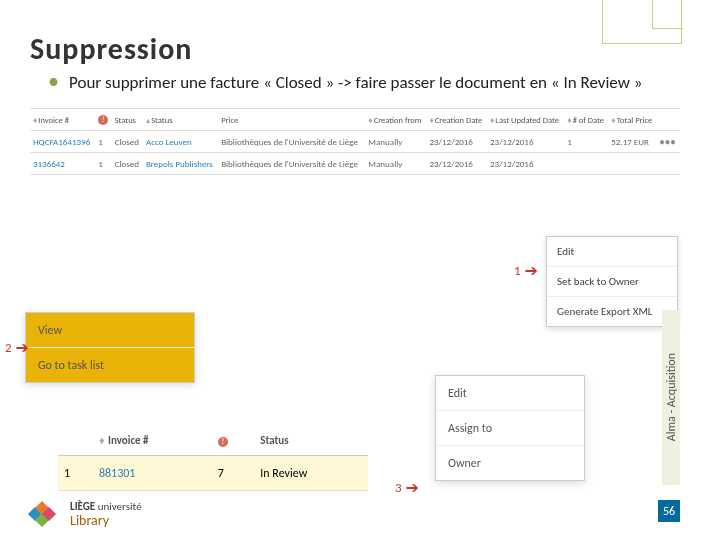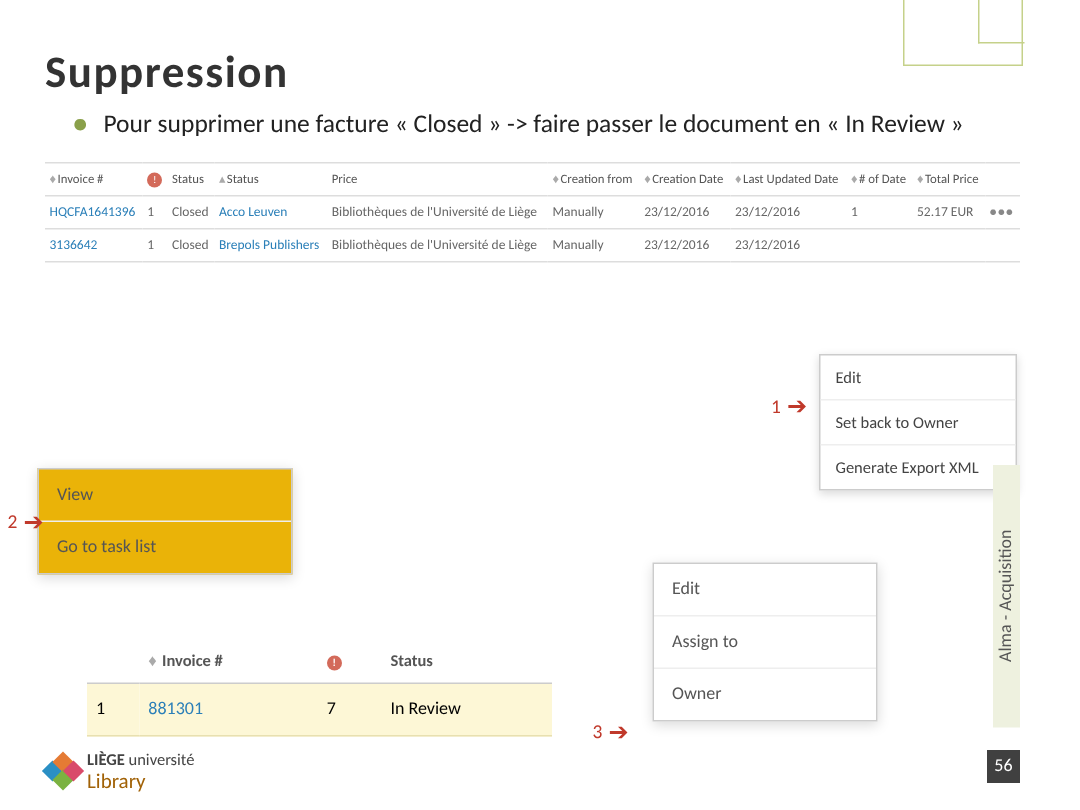--- a/index.html
+++ b/index.html
@@ -26,22 +26,22 @@
   .panel2 div:last-child{border-bottom:none}
   .tbl2-wrap{position:absolute;top:426px;left:58px;width:310px}
   .tbl2{width:100%;border-collapse:collapse;font-size:12px}
   .tbl2 th{color:#555;font-weight:700;text-align:left;padding:8px 6px;border-bottom:1px solid #ccc;font-size:11px}
   .tbl2 td{padding:10px 6px;background:#fdf7d6;border-top:1px solid #e8e0b0;border-bottom:1px solid #e8e0b0}
   .menu3{position:absolute;top:375px;left:435px;width:150px;background:#fff;border:1px solid #ccc;box-shadow:0 2px 8px rgba(0,0,0,.15);font-size:12px}
   .menu3 div{padding:10px 12px;border-bottom:1px solid #eee;color:#555}
   .menu3 div:last-child{border-bottom:none}
   .vbar{position:absolute;right:40px;top:310px;width:18px;height:175px;background:#eef1df;display:flex;align-items:center;justify-content:center}
   .vbar span{writing-mode:vertical-rl;transform:rotate(180deg);font-size:12px;color:#555}
-  .pagenum{position:absolute;right:40px;bottom:18px;width:22px;height:22px;background:#404040;color:#fff;font-size:12px;display:flex;align-items:center;justify-content:center}
-  .logo{position:absolute;left:30px;bottom:12px;display:flex;align-items:center;gap:4px}
+  .pagenum{position:absolute;right:40px;bottom:18px;width:22px;height:22px;background:#0369a1;color:#fff;font-size:12px;display:flex;align-items:center;justify-content:center}
+  .logo{position:absolute;left:30px;bottom:12px;display:flex;align-items:center;gap:16px}
   .logo-ico{width:24px;height:22px;position:relative}
   .logo-ico span{position:absolute;width:10px;height:10px;transform:rotate(45deg)}
   .d1{background:#2a8fc4;left:0;top:6px}
   .d2{background:#e57b34;left:7px;top:0}
   .d3{background:#7bb241;left:7px;top:12px}
   .d4{background:#d94a6a;left:14px;top:6px}
   .logo-txt{font-size:11px;color:#444;line-height:1.1}
   .logo-txt b{font-weight:700}
   .logo-txt .lib{color:#a16207;font-size:14px;font-weight:400}
   .topdeco{position:absolute;right:38px;top:0;width:80px;height:44px;border:1.5px solid #c5d18a;border-top:none}

